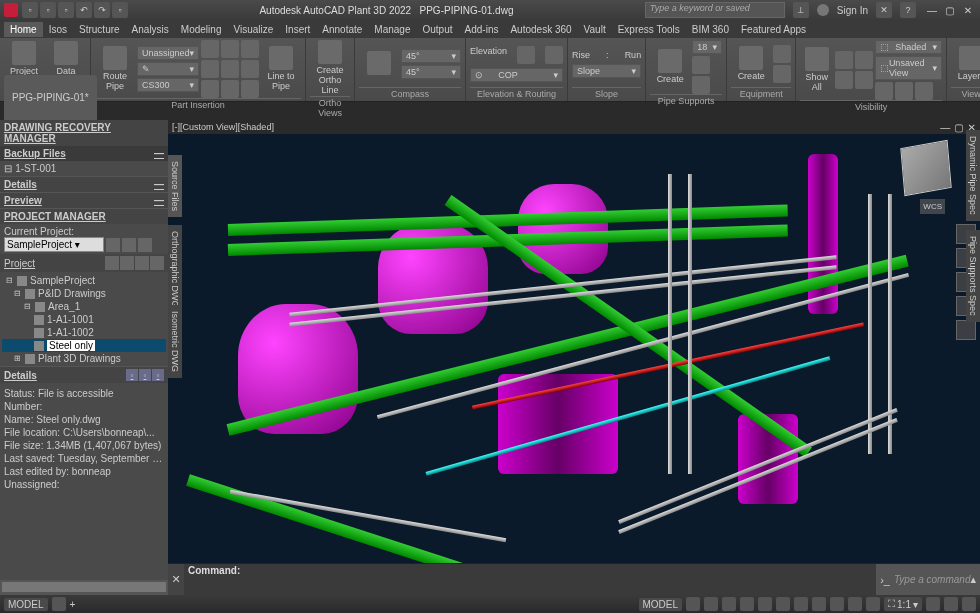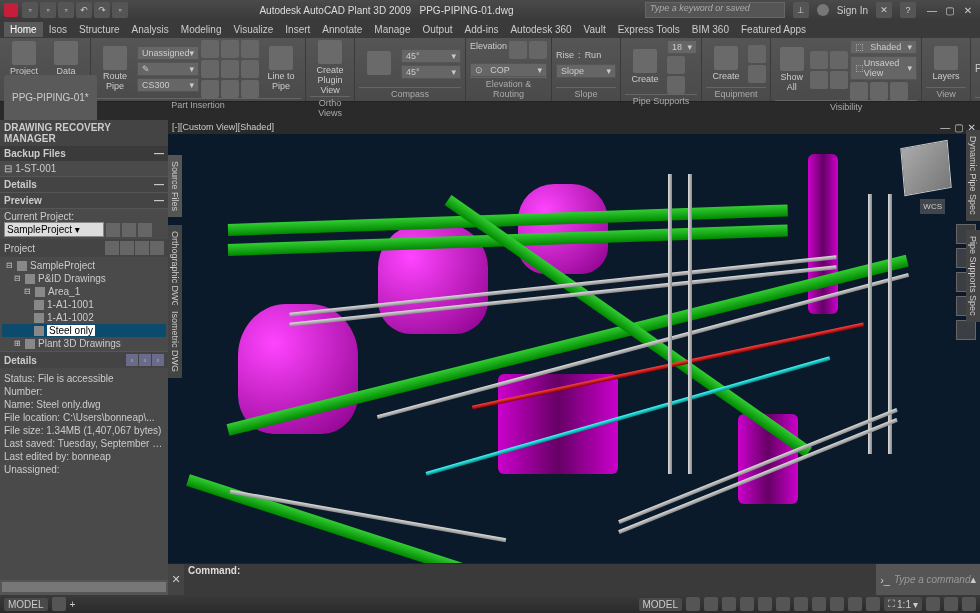--- a/index.html
+++ b/index.html
@@ -35,21 +35,21 @@
 .rcol { display: flex; flex-direction: column; gap: 2px; }
 
 
 .filetabs { height: 18px; background: #2a2a2a; display: flex; align-items: flex-end; padding: 0 4px; }
 .filetab { background: #4a4a4a; padding: 17px 8px; font-size: 10px; border-radius: 3px 3px 0 0; margin-right: 2px; }
 .filetab.active { background: #5a5a5a; }
 
 
 .main { display: flex; height: 475px; }
 .leftpanel { width: 168px; background: #3a3a3a; display: flex; flex-direction: column; font-size: 10px; }
-.lp-header { background: #444; padding: 2px 4px; font-weight: bold; font-size: 10px; display: flex; justify-content: space-between; align-items: center; }
+.lp-header { background: #444; padding: 2px 4px; font-weight: bold; font-size: 10px; display: flex; justify-content: space-between; align-items: center; text-decoration: underline; }
 .lp-section { border-bottom: 1px solid #555; }
 .lp-body { padding: 2px 4px; font-size: 10px; background: #4a4a4a; }
 .lp-combo { width: 100px; background: #ddd; color: #000; border: 1px solid #888; font-size: 10px; padding: 1px 2px; display: inline-block; }
 .lp-tbtn { width: 14px; height: 14px; background: #666; }
 .tree { padding: 2px; background: #4a4a4a; flex: 1; overflow: auto; }
 .tree-node { padding: 1px 0 1px 4px; display: flex; align-items: center; gap: 3px; cursor: pointer; white-space: nowrap; }
 .tree-node.l1 { padding-left: 12px; }
 .tree-node.l2 { padding-left: 22px; }
 .tree-node.l3 { padding-left: 32px; }
 .tree-node.sel { background: #0c4a6e; }
@@ -109,21 +109,21 @@
   <div class="logo"></div>
   <div class="qat">
     <div class="qat-btn">▫</div>
     <div class="qat-btn">▫</div>
     <div class="qat-btn">▫</div>
     <div class="qat-btn">↶</div>
     <div class="qat-btn">↷</div>
     <div class="qat-btn">▫</div>
   </div>
   <div class="title-text">
-    <span>Autodesk AutoCAD Plant 3D 2009</span>&nbsp;&nbsp;&nbsp;<span>PPG-PIPING-01.dwg</span>
+    <span>Autodesk AutoCAD Plant 3D 2022</span>&nbsp;&nbsp;&nbsp;<span>PPG-PIPING-01.dwg</span>
   </div>
   <div class="search-box">Type a keyword or saved</div>
   <div class="user-area">
     <span class="qat-btn">⟂</span>
     <span class="user-icon"></span>
     <span>Sign In</span>
     <span class="qat-btn">✕</span>
     <span class="qat-btn">?</span>
   </div>
   <div class="win-btns">
@@ -205,21 +205,21 @@
           <div class="ico"></div>
           <div class="lbl"><span>Line to</span><br><span>Pipe</span></div>
         </div>
     </div>
     <div class="rpanel-label">Part Insertion</div>
   </div>
   <div class="rpanel">
     <div class="rpanel-row">
       <div class="rbtn-lg">
           <div class="ico"></div>
-          <div class="lbl"><span>Create</span><br><span>Plugin View</span></div>
+          <div class="lbl"><span>Create</span><br><span>Ortho Line</span></div>
         </div>
     </div>
     <div class="rpanel-label">Ortho Views</div>
   </div>
   <div class="rpanel">
     <div class="rpanel-row">
       <div class="rbtn-lg">
           <div class="ico"></div>
         </div>
       <div class="rcol">
@@ -231,38 +231,38 @@
             <span>45°</span>
             <span>▾</span>
           </div>
       </div>
     </div>
     <div class="rpanel-label">Compass</div>
   </div>
   <div class="rpanel">
     <div class="rpanel-row">
       <div class="rcol" style="gap:4px;">
-        <div style="display:flex;gap:2px;">
+        <div style="display:flex;gap:10px;">
             <span style="font-size:9px;">Elevation</span>
             <div class="rbtn-sm"></div>
             <div class="rbtn-sm"></div>
           </div>
         <div class="rdropdown">
             <span>⊙ </span>
             <span>COP</span>
             <span style="margin-left:20px;">▾</span>
           </div>
       </div>
     </div>
     <div class="rpanel-label">Elevation &amp; Routing</div>
   </div>
   <div class="rpanel">
     <div class="rpanel-row">
       <div class="rcol" style="gap:4px;">
-        <div style="display:flex;gap:4px;font-size:9px;"><span>Rise</span> : <span>Run</span></div>
+        <div style="display:flex;gap:16px;font-size:9px;"><span>Rise</span> : <span>Run</span></div>
         <div class="rdropdown">
             <span>Slope</span>
             <span>▾</span>
           </div>
       </div>
     </div>
     <div class="rpanel-label">Slope</div>
   </div>
   <div class="rpanel">
     <div class="rpanel-row">
@@ -368,20 +368,23 @@
           <span>—</span>
         </div>
     </div>
     <div class="lp-section">
       <div class="lp-header">
           <span>Preview</span>
           <span>—</span>
         </div>
     </div>
     <div class="lp-section">
+      <div class="lp-header">
+          <span>PROJECT MANAGER</span>
+        </div>
       <div class="lp-body">
         <div>Current Project:</div>
         <div style="display:flex;gap:2px;align-items:center;">
           <div class="lp-combo"><span>SampleProject</span> ▾</div>
           <div class="lp-tbtn"></div>
           <div class="lp-tbtn"></div>
           <div class="lp-tbtn"></div>
         </div>
       </div>
       <div class="lp-header" style="font-weight:normal;">

